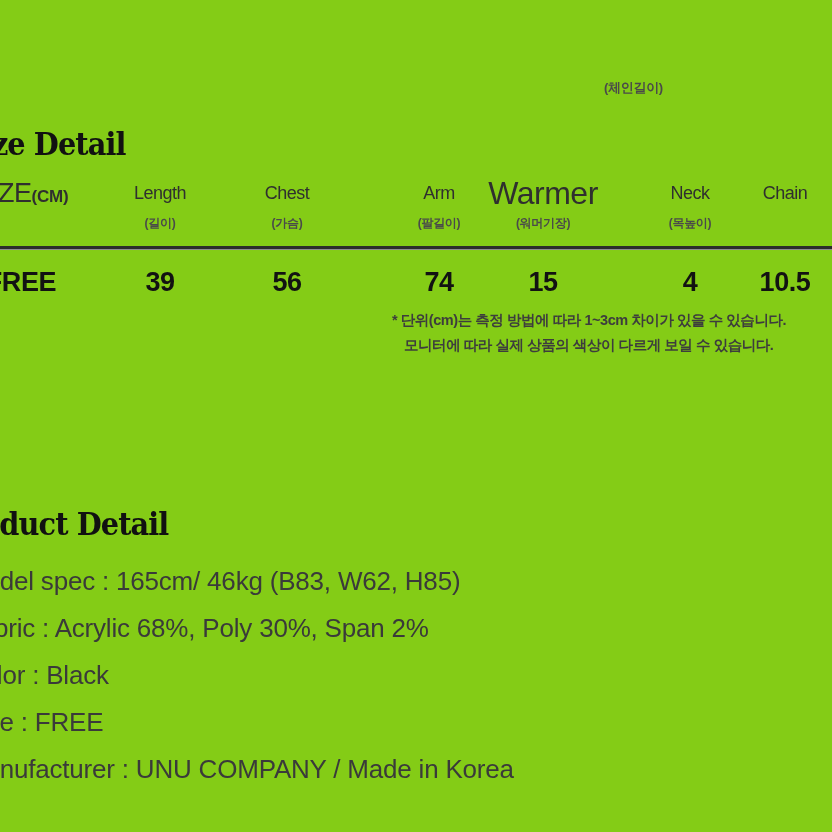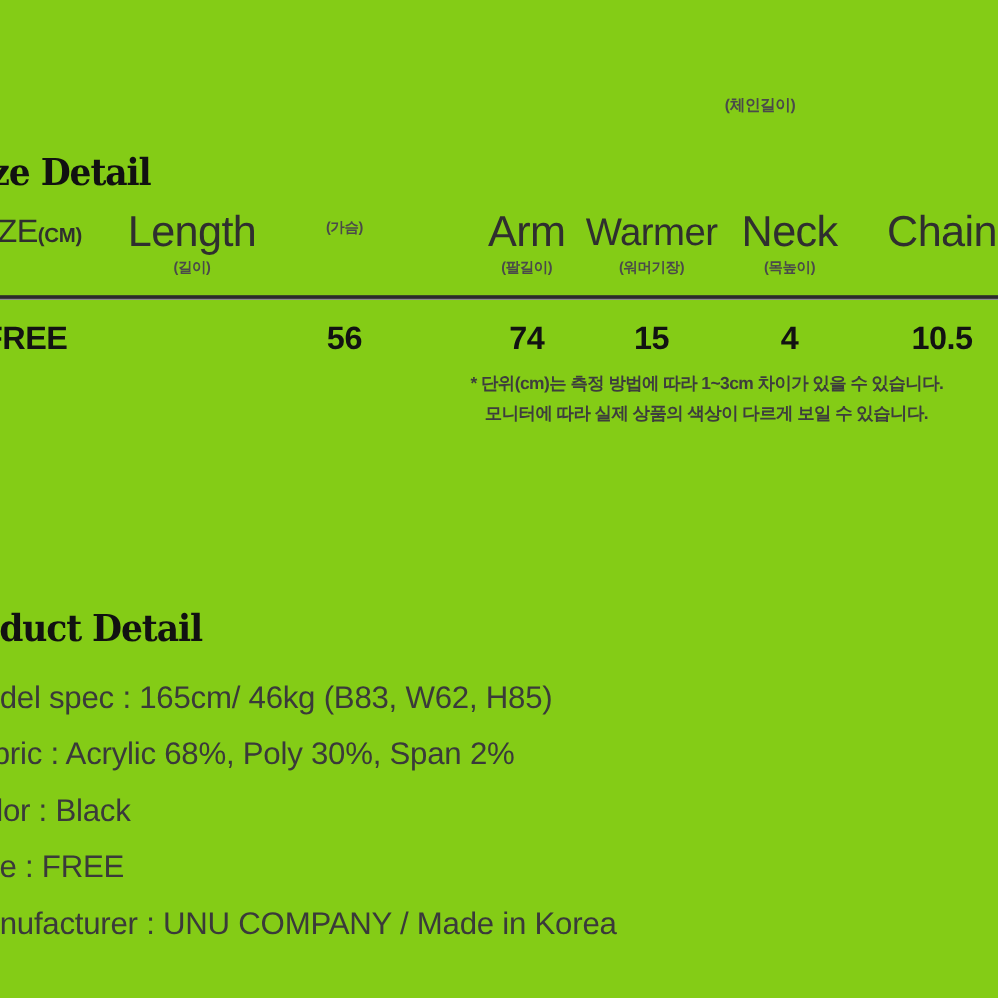--- a/index.html
+++ b/index.html
@@ -64,21 +64,21 @@
     height: 70px;
   }
   .col {
     position: absolute;
     top: 0;
     text-align: center;
     white-space: nowrap;
   }
   .col .en {
     display: block;
-    font-size: 36px;
+    font-size: 18px;
     font-weight: 400;
     color: #2f2f2f;
     line-height: 34px;
     letter-spacing: -0.5px;
   }
   .col .en.small {
     font-size: 32px;
   }
   .col .kr {
     display: block;
@@ -124,21 +124,21 @@
     color: #121212;
     letter-spacing: -0.4px;
   }
 
   
   .c0 { left: 0px;   width: 130px; }
   .c1 { left: 139px; width: 130px; }
   .c2 { left: 266px; width: 130px; }
   .c3 { left: 418px; width: 130px; }
   .c4 { left: 522px; width: 130px; }
-  .c5 { left: 637px; width: 130px; }
+  .c5 { left: 669px; width: 130px; }
   .c6 { left: 764px; width: 130px; }
 
   
   #disclaimer {
     position: absolute;
     left: 392px;
     top: 308px;
     font-size: 14.5px;
     font-weight: 700;
     color: #3d3d3d;
@@ -183,20 +183,21 @@
       <div class="col size-col c0">
         <span class="en"><span>SIZE</span><span class="unit">(CM)</span></span>
       </div>
 
       <div class="col c1">
         <span class="en">Length</span>
         <span class="kr">(길이)</span>
       </div>
 
       <div class="col c2">
+        <span class="en">Chest</span>
         <span class="kr">(가슴)</span>
       </div>
 
       <div class="col c3">
         <span class="en">Arm</span>
         <span class="kr">(팔길이)</span>
       </div>
 
       <div class="col c4">
         <span class="en small">Warmer</span>
@@ -210,20 +211,21 @@
 
       <div class="col c6">
         <span class="en">Chain</span>
       </div>
 
       <div class="rule"></div>
     </div>
 
     <div class="table-body">
       <div class="cell c0">FREE</div>
+      <div class="cell c1">39</div>
       <div class="cell c2">56</div>
       <div class="cell c3">74</div>
       <div class="cell c4">15</div>
       <div class="cell c5">4</div>
       <div class="cell c6">10.5</div>
     </div>
   </div>
 
   <div id="disclaimer">
     <span class="line1">* 단위(cm)는 측정 방법에 따라 1~3cm 차이가 있을 수 있습니다.</span>

